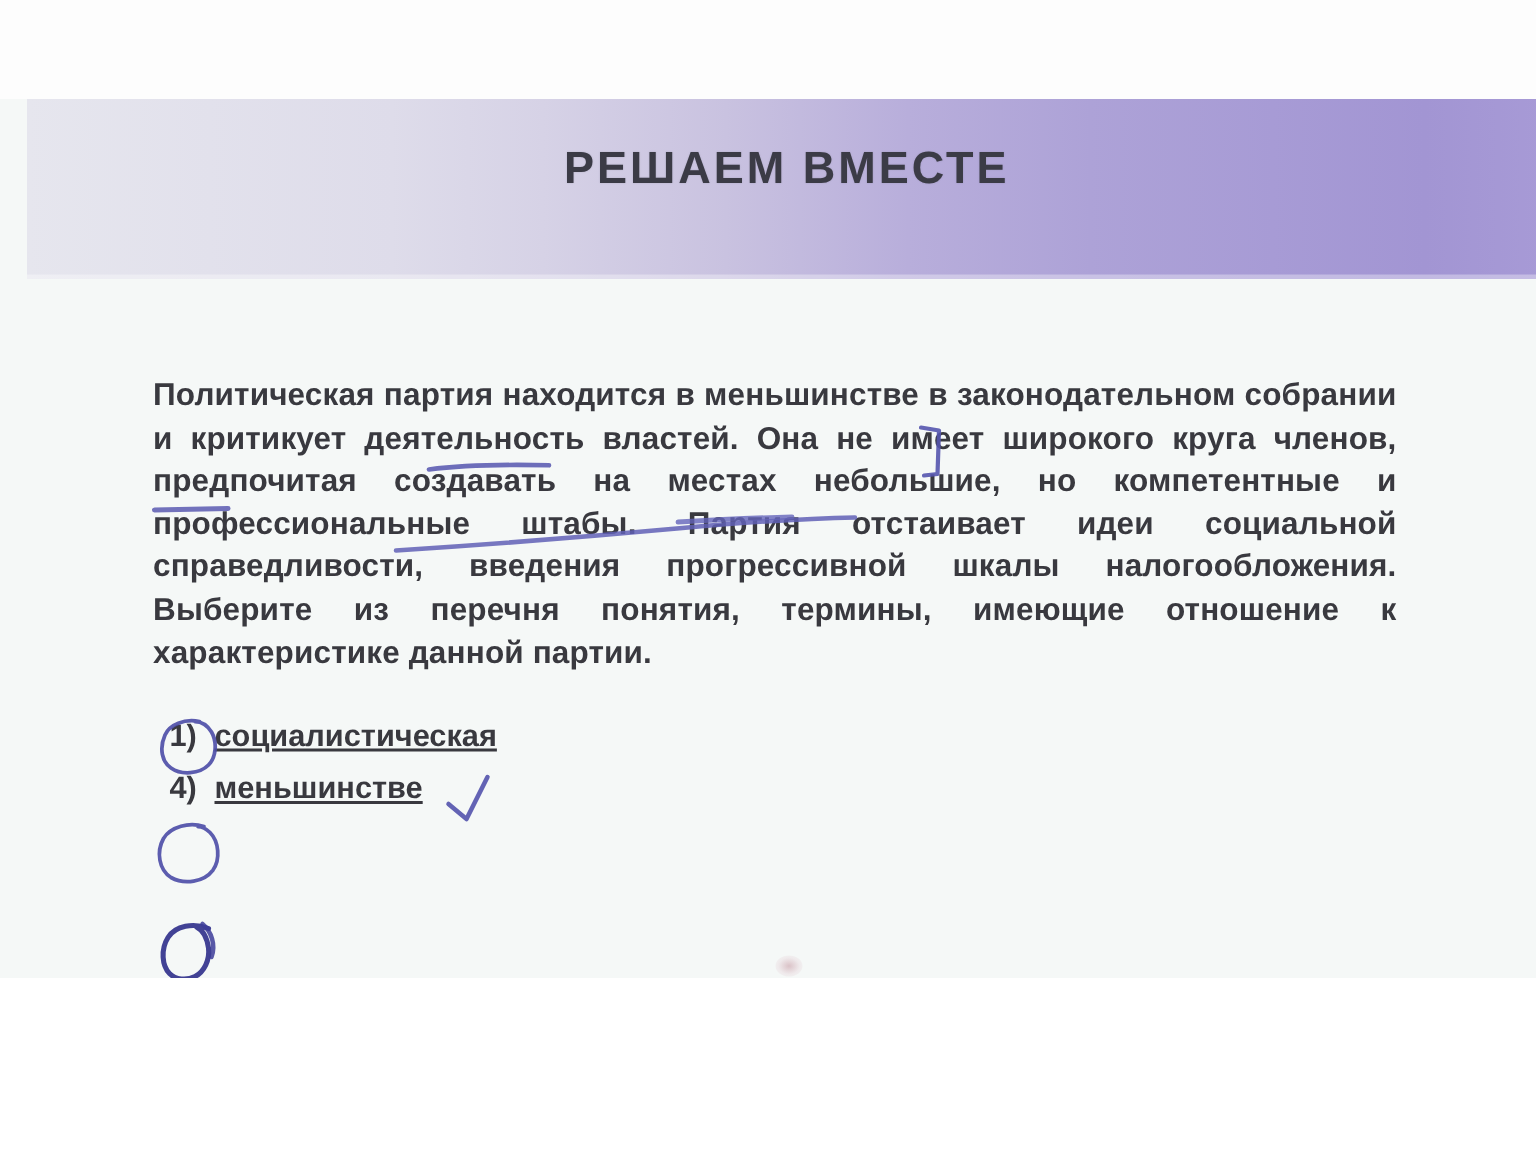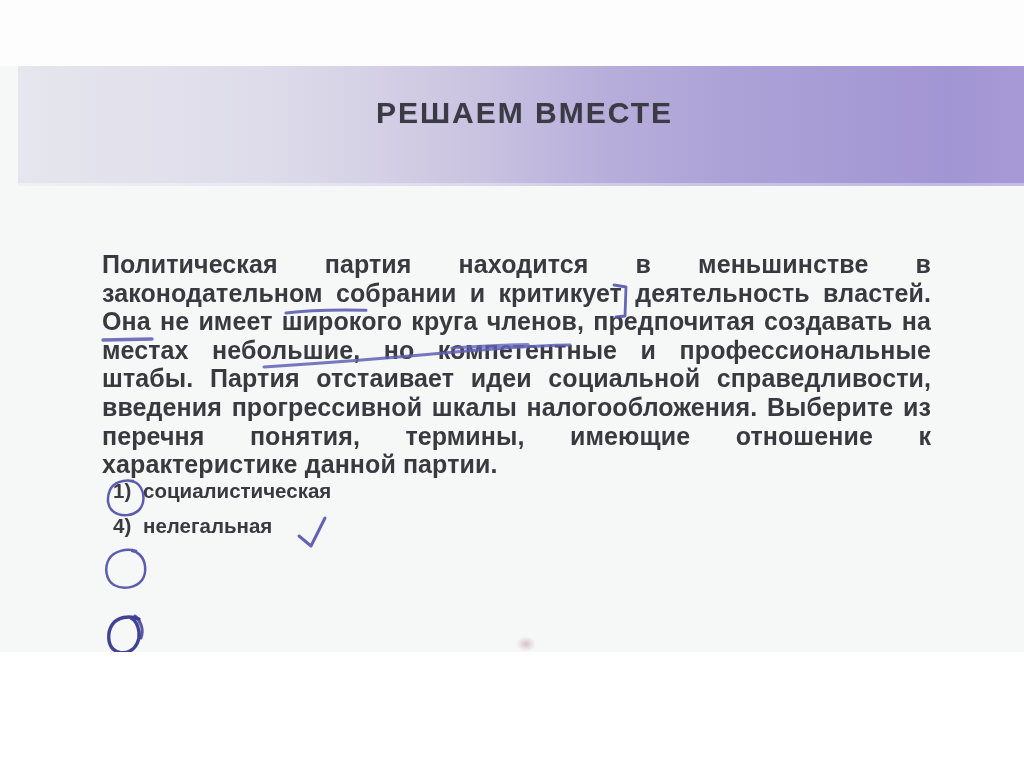--- a/index.html
+++ b/index.html
@@ -86,21 +86,21 @@
   
   .body-text {
     position: absolute;
     left: 102px;
     top: 250px;
     width: 829px;
     text-align: justify;
     text-align-last: left;
     font-family: "Liberation Sans", sans-serif;
     font-weight: bold;
-    font-size: 25px;
+    font-size: 21px;
     line-height: 28.6px;
     color: #39393f;
     letter-spacing: 0.1px;
   }
 
   
   .options {
     position: absolute;
     left: 113px;
     top: 478px;
@@ -115,20 +115,21 @@
     line-height: 26px;
     color: #39393f;
     white-space: nowrap;
   }
   .option-num {
     display: inline-block;
     min-width: 30px;
   }
   .option-label {
     display: inline-block;
+    text-decoration: underline;
   }
 
   
   .ink-layer {
     position: absolute;
     left: 0;
     top: 0;
     width: 1024px;
     height: 767px;
     pointer-events: none;
@@ -174,21 +175,21 @@
 
   <div class="options">
 
     <div class="option-row">
       <span class="option-num">1)</span><span class="option-label">социалистическая</span>
     </div>
 
 
 
     <div class="option-row">
-      <span class="option-num">4)</span><span class="option-label">нелегальная</span>
+      <span class="option-num">4)</span><span class="option-label">меньшинстве</span>
     </div>
 
 
   </div>
 
   <div class="smudge"></div>
 
   <svg class="ink-layer" viewBox="0 0 1024 767">
 
     <path d="M 286 313 C 305 310.5, 335 309.5, 366 310.2" fill="none" stroke="#5a5ab2" stroke-width="3.1" stroke-linecap="round" opacity="0.88"></path>

